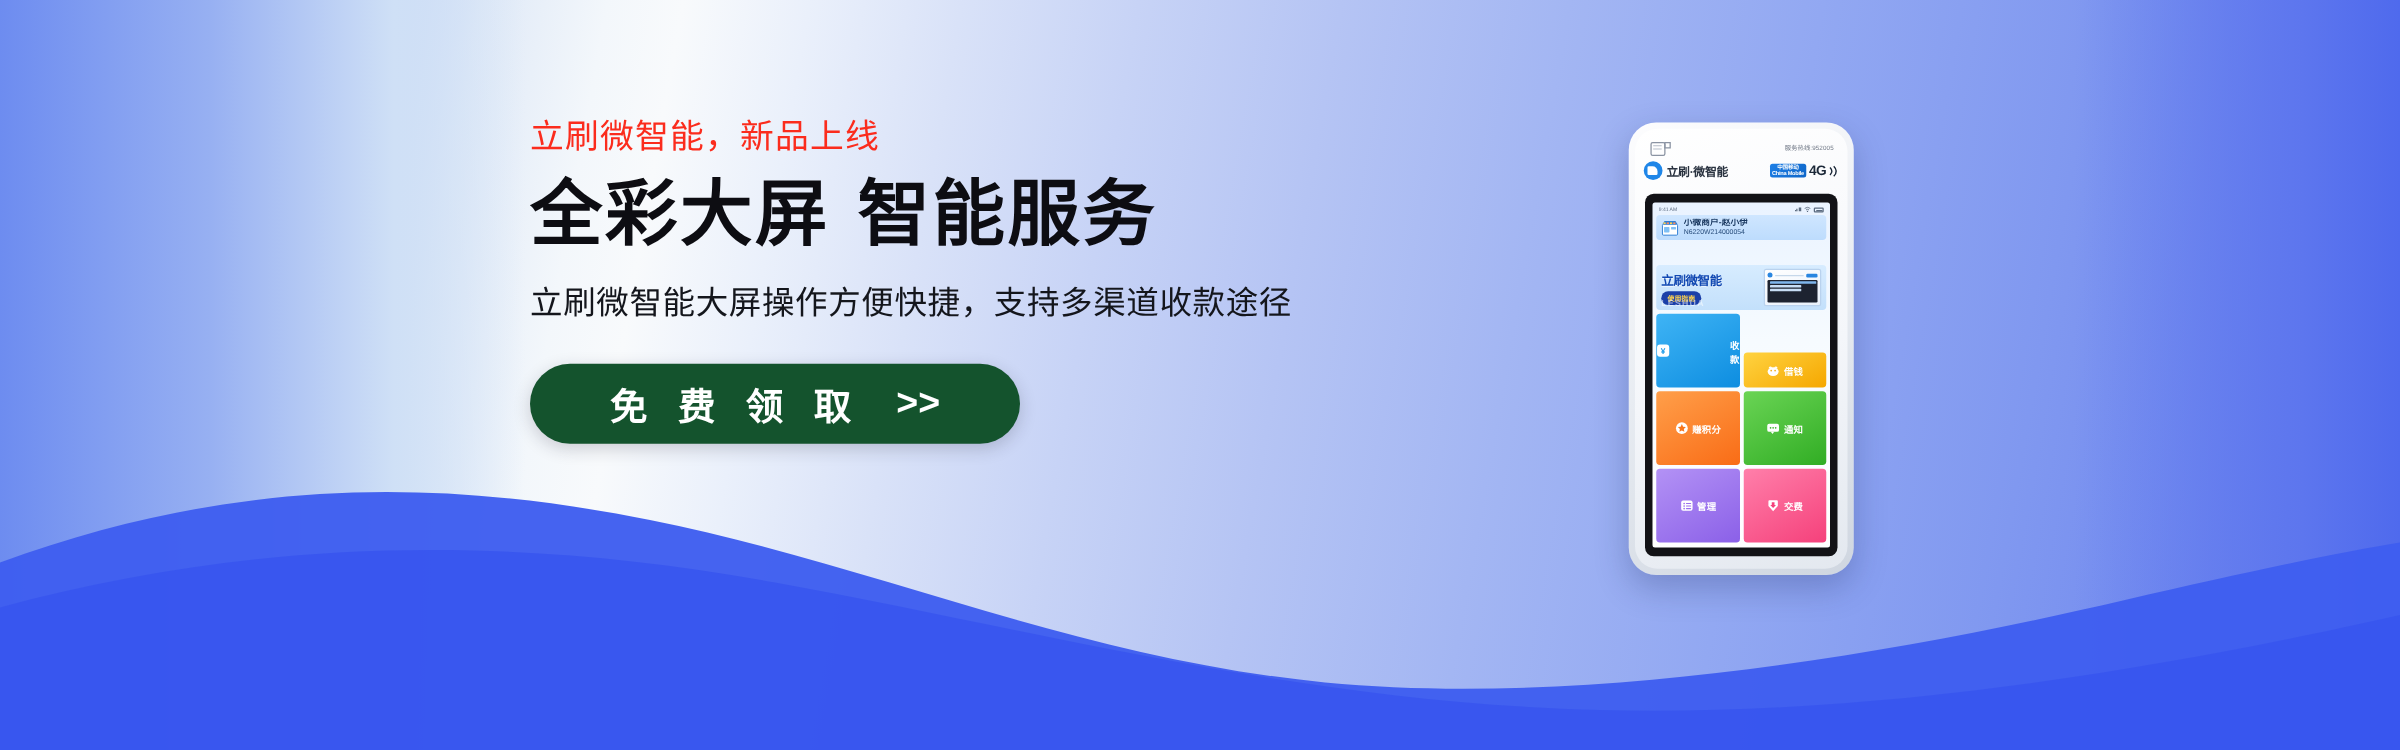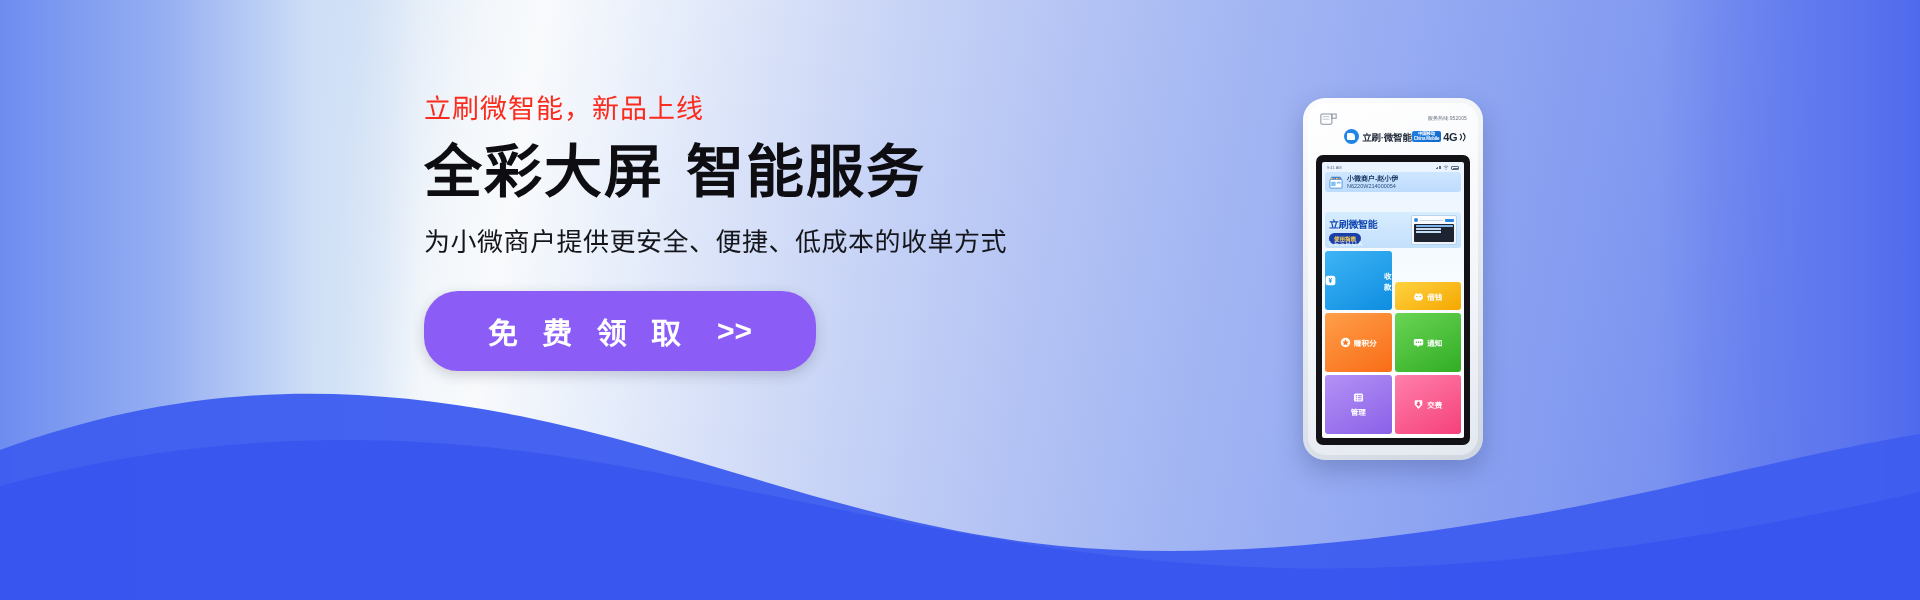--- a/index.html
+++ b/index.html
@@ -96,25 +96,25 @@
     letter-spacing: 0.5px;
   }
   .desc-line { white-space: nowrap; display: block; }
 
   .cta {
     display: inline-flex;
     align-items: center;
     justify-content: center;
     margin-top: 30px;
     min-width: 392px;
-    height: 80px;
+    height: 64px;
     padding: 0 34px;
     border: none;
     border-radius: 34px;
-    background: #8b5cf6;
+    background: #14532d;
     color: #ffffff;
     font-family: "Liberation Sans", "DejaVu Sans", sans-serif;
     font-size: 30px;
     font-weight: 700;
     letter-spacing: 8px;
     cursor: pointer;
     box-shadow: 0 4px 14px rgba(30,30,50,0.20);
     gap: 24px;
   }
   .cta .arrows { letter-spacing: 0px; margin-left: 4px; font-size: 30px; }
@@ -156,21 +156,22 @@
     font-size: 5px;
     color: #6e7684;
     letter-spacing: 0.1px;
     white-space: nowrap;
   }
   .brandrow {
     position: absolute;
     left: 3px; right: 2px; top: 18px;
     display: flex;
     align-items: center;
-    justify-content: flex-end;
+    justify-content: center;
+    gap: 33px;
   }
   .brand {
     display: flex;
     align-items: center;
     gap: 3px;
   }
   .brand-mark {
     width: 15px; height: 15px;
     border-radius: 50%;
     background: #1f86e8;
@@ -387,21 +388,21 @@
     <path d="M0,150 C170,88 330,78 520,116 C700,152 860,226 1060,246 C1270,266 1520,222 1700,180 C1800,157 1870,142 1920,134 L1920,300 L0,300 Z" fill="#3f5ef0" opacity="0.97"></path>
     <path d="M0,186 C200,132 400,126 620,166 C840,206 1040,262 1280,268 C1520,274 1760,228 1920,192 L1920,300 L0,300 Z" fill="#3755ee" opacity="0.85"></path>
   </svg>
 
   <div class="copy">
     <p class="eyebrow">立刷微智能，新品上线</p>
 
     <h1 class="headline"><span>全彩大屏</span><span class="gap"></span><span>智能服务</span></h1>
 
     <p class="desc">
-      <span class="desc-line">为小微商户提供更安全、便捷、低成本的收单方式</span>
+      <span class="desc-line">立刷微智能大屏操作方便快捷，支持多渠道收款途径</span>
     </p>
 
     <button class="cta">
       <span>免 费 领 取</span>
       <span class="arrows">&gt;&gt;</span>
     </button>
   </div>
 
   <div class="device">
     <div class="device-inner">
@@ -533,21 +534,21 @@
                   <rect x="1" y="2.6" width="12" height="8.2" rx="2" fill="#ffffff"></rect>
                   <path d="M4.6 10.6 L6.4 13 L8 10.6 Z" fill="#ffffff"></path>
                   <circle cx="4.4" cy="6.7" r="0.85" fill="#3eb52c"></circle>
                   <circle cx="7" cy="6.7" r="0.85" fill="#3eb52c"></circle>
                   <circle cx="9.6" cy="6.7" r="0.85" fill="#3eb52c"></circle>
                 </svg>
               </span>
               <span>通知</span>
             </div>
 
-            <div class="tile" style="background:linear-gradient(150deg,#b392f5,#8b60e8);flex-direction:column;">
+            <div class="tile" style="background:linear-gradient(150deg,#b392f5,#8b60e8);">
               <span class="tile-ico">
                 <svg viewBox="0 0 14 14" width="11" height="11">
                   <rect x="1.2" y="1.8" width="11.6" height="10.4" rx="2" fill="#ffffff"></rect>
                   <circle cx="4.2" cy="4.8" r="0.85" fill="#9a6fee"></circle>
                   <circle cx="4.2" cy="7.4" r="0.85" fill="#9a6fee"></circle>
                   <circle cx="4.2" cy="10" r="0.85" fill="#9a6fee"></circle>
                   <rect x="6" y="4.2" width="5.4" height="1.2" rx="0.6" fill="#9a6fee"></rect>
                   <rect x="6" y="6.8" width="5.4" height="1.2" rx="0.6" fill="#9a6fee"></rect>
                   <rect x="6" y="9.4" width="5.4" height="1.2" rx="0.6" fill="#9a6fee"></rect>
                 </svg>

